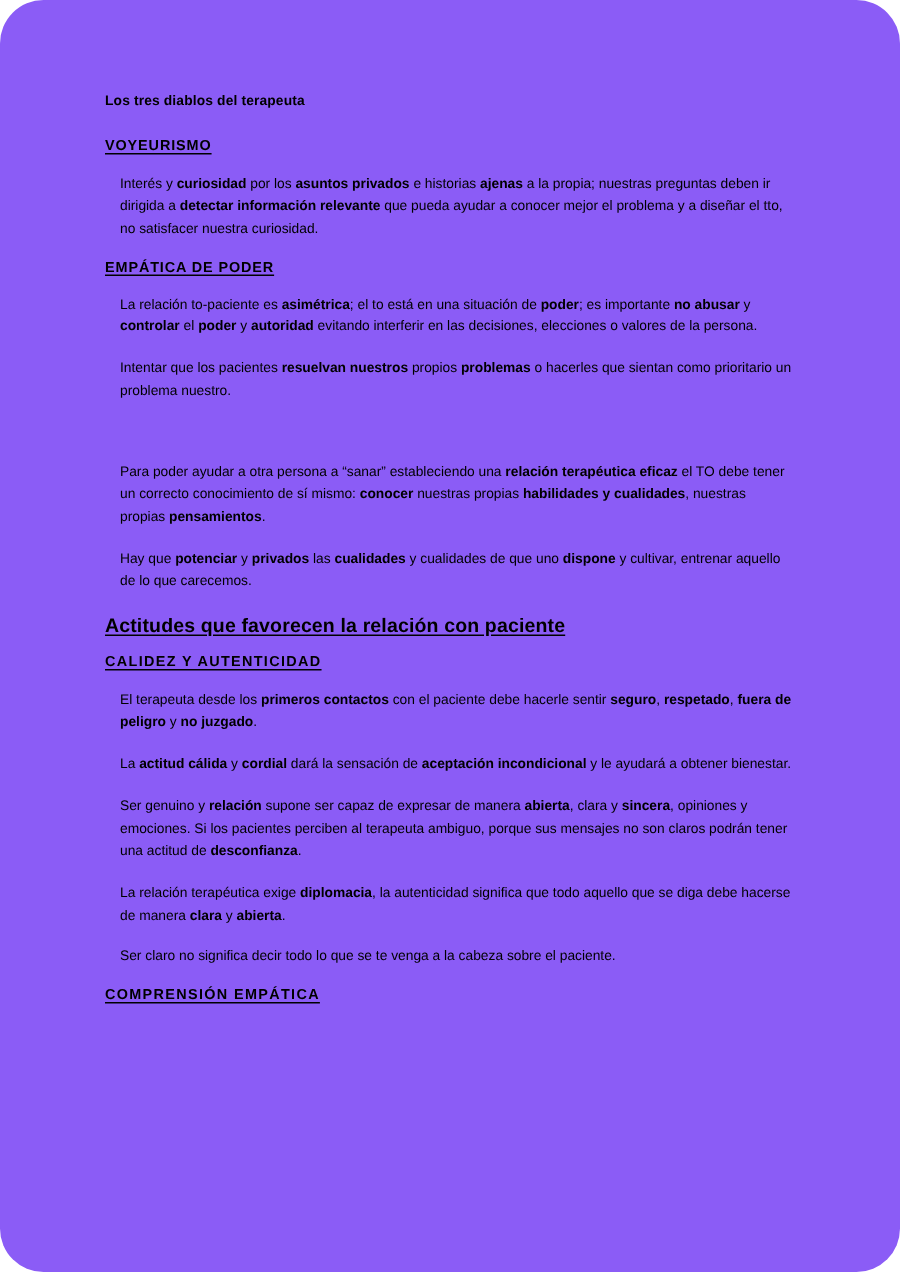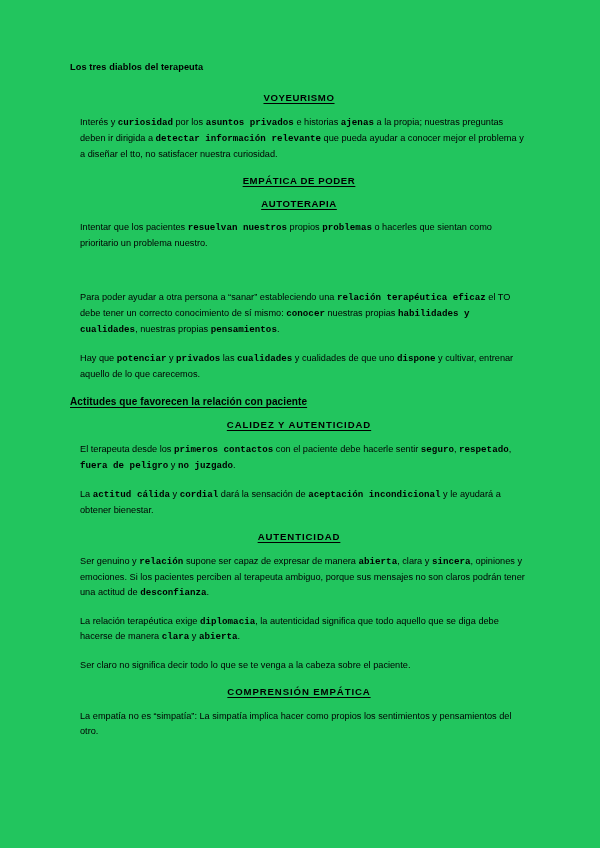--- a/index.html
+++ b/index.html
@@ -13,63 +13,62 @@
     font-family: "Liberation Sans", sans-serif;
     color: #000000;
     overflow: hidden;
   }
   .page {
     position: relative;
     width: 600px;
     height: 848px;
     box-sizing: border-box;
     padding: 62px 72px 0 70px;
-    background: #22c55e;
+    background: #8b5cf6;
+    border-radius: 29px;
   }
   .doc-title {
     font-size: 9.2px;
     font-weight: bold;
     letter-spacing: 0.1px;
     margin: 0 0 18px 0;
     line-height: 1.3;
   }
   .heading {
     font-size: 9.6px;
     font-weight: bold;
     text-decoration: underline;
     text-underline-offset: 2px;
     letter-spacing: 0.6px;
     margin: 0 0 10px 0;
     line-height: 1.35;
-    text-align: center;
   }
   .heading.spaced {
     letter-spacing: 0.9px;
   }
   .subheading {
-    font-size: 10px;
+    font-size: 13px;
     font-weight: bold;
     text-decoration: underline;
     text-underline-offset: 2px;
     letter-spacing: 0.1px;
     margin: 0 0 11px 0;
     line-height: 1.35;
   }
   .para {
     font-size: 9.2px;
     line-height: 1.62;
     margin: 0 0 13px 0;
     text-align: left;
   }
   .para.indent {
     padding-left: 10px;
   }
   .para b {
     font-weight: bold;
-    font-family: Liberation Mono, monospace;
   }
   .gap-lg {
     height: 26px;
   }
   .block {
     margin-bottom: 6px;
   }
 </style>
 </head>
 <body>
@@ -78,47 +77,45 @@
 
   <div class="doc-title">Los tres diablos del terapeuta</div>
 
   <div id="sections-1">
       <div class="block">
         <div class="heading">VOYEURISMO</div>
         <p class="para indent">Interés y <b>curiosidad</b> por los <b>asuntos privados</b> e historias <b>ajenas</b> a la propia; nuestras preguntas deben ir dirigida a <b>detectar información relevante</b> que pueda ayudar a conocer mejor el problema y a diseñar el tto, no satisfacer nuestra curiosidad.</p>
       </div>
       <div class="block">
         <div class="heading">EMPÁTICA DE PODER</div>
+        <p class="para indent">La relación to-paciente es <b>asimétrica</b>; el to está en una situación de <b>poder</b>; es importante <b>no abusar</b> y <b>controlar</b> el <b>poder</b> y <b>autoridad</b> evitando interferir en las decisiones, elecciones o valores de la persona.</p>
       </div>
       <div class="block">
-        <div class="heading">AUTOTERAPIA</div>
         <p class="para indent">Intentar que los pacientes <b>resuelvan nuestros</b> propios <b>problemas</b> o hacerles que sientan como prioritario un problema nuestro.</p>
       </div>
     </div>
 
   <div class="gap-lg"></div>
 
   <div id="middle-paras">
       <p class="para indent">Para poder ayudar a otra persona a “sanar” estableciendo una <b>relación terapéutica eficaz</b> el TO debe tener un correcto conocimiento de sí mismo: <b>conocer</b> nuestras propias <b>habilidades y cualidades</b>, nuestras propias <b>pensamientos</b>.</p>
       <p class="para indent">Hay que <b>potenciar</b> y <b>privados</b> las <b>cualidades</b> y cualidades de que uno <b>dispone</b> y cultivar, entrenar aquello de lo que carecemos.</p>
     </div>
 
   <div class="subheading">Actitudes que favorecen la relación con paciente</div>
 
   <div id="sections-2">
       <div class="block">
         <div class="heading spaced">CALIDEZ Y AUTENTICIDAD</div>
         <p class="para indent">El terapeuta desde los <b>primeros contactos</b> con el paciente debe hacerle sentir <b>seguro</b>, <b>respetado</b>, <b>fuera de peligro</b> y <b>no juzgado</b>.</p>
         <p class="para indent">La <b>actitud cálida</b> y <b>cordial</b> dará la sensación de <b>aceptación incondicional</b> y le ayudará a obtener bienestar.</p>
       </div>
       <div class="block">
-        <div class="heading spaced">AUTENTICIDAD</div>
         <p class="para indent">Ser genuino y <b>relación</b> supone ser capaz de expresar de manera <b>abierta</b>, clara y <b>sincera</b>, opiniones y emociones. Si los pacientes perciben al terapeuta ambiguo, porque sus mensajes no son claros podrán tener una actitud de <b>desconfianza</b>.</p>
         <p class="para indent">La relación terapéutica exige <b>diplomacia</b>, la autenticidad significa que todo aquello que se diga debe hacerse de manera <b>clara</b> y <b>abierta</b>.</p>
         <p class="para indent">Ser claro no significa decir todo lo que se te venga a la cabeza sobre el paciente.</p>
       </div>
       <div class="block">
         <div class="heading spaced">COMPRENSIÓN EMPÁTICA</div>
-        <p class="para indent">La empatía no es “simpatía”: La simpatía implica hacer como propios los sentimientos y pensamientos del otro.</p>
       </div>
     </div>
 
 </div>
 
 </body></html>

